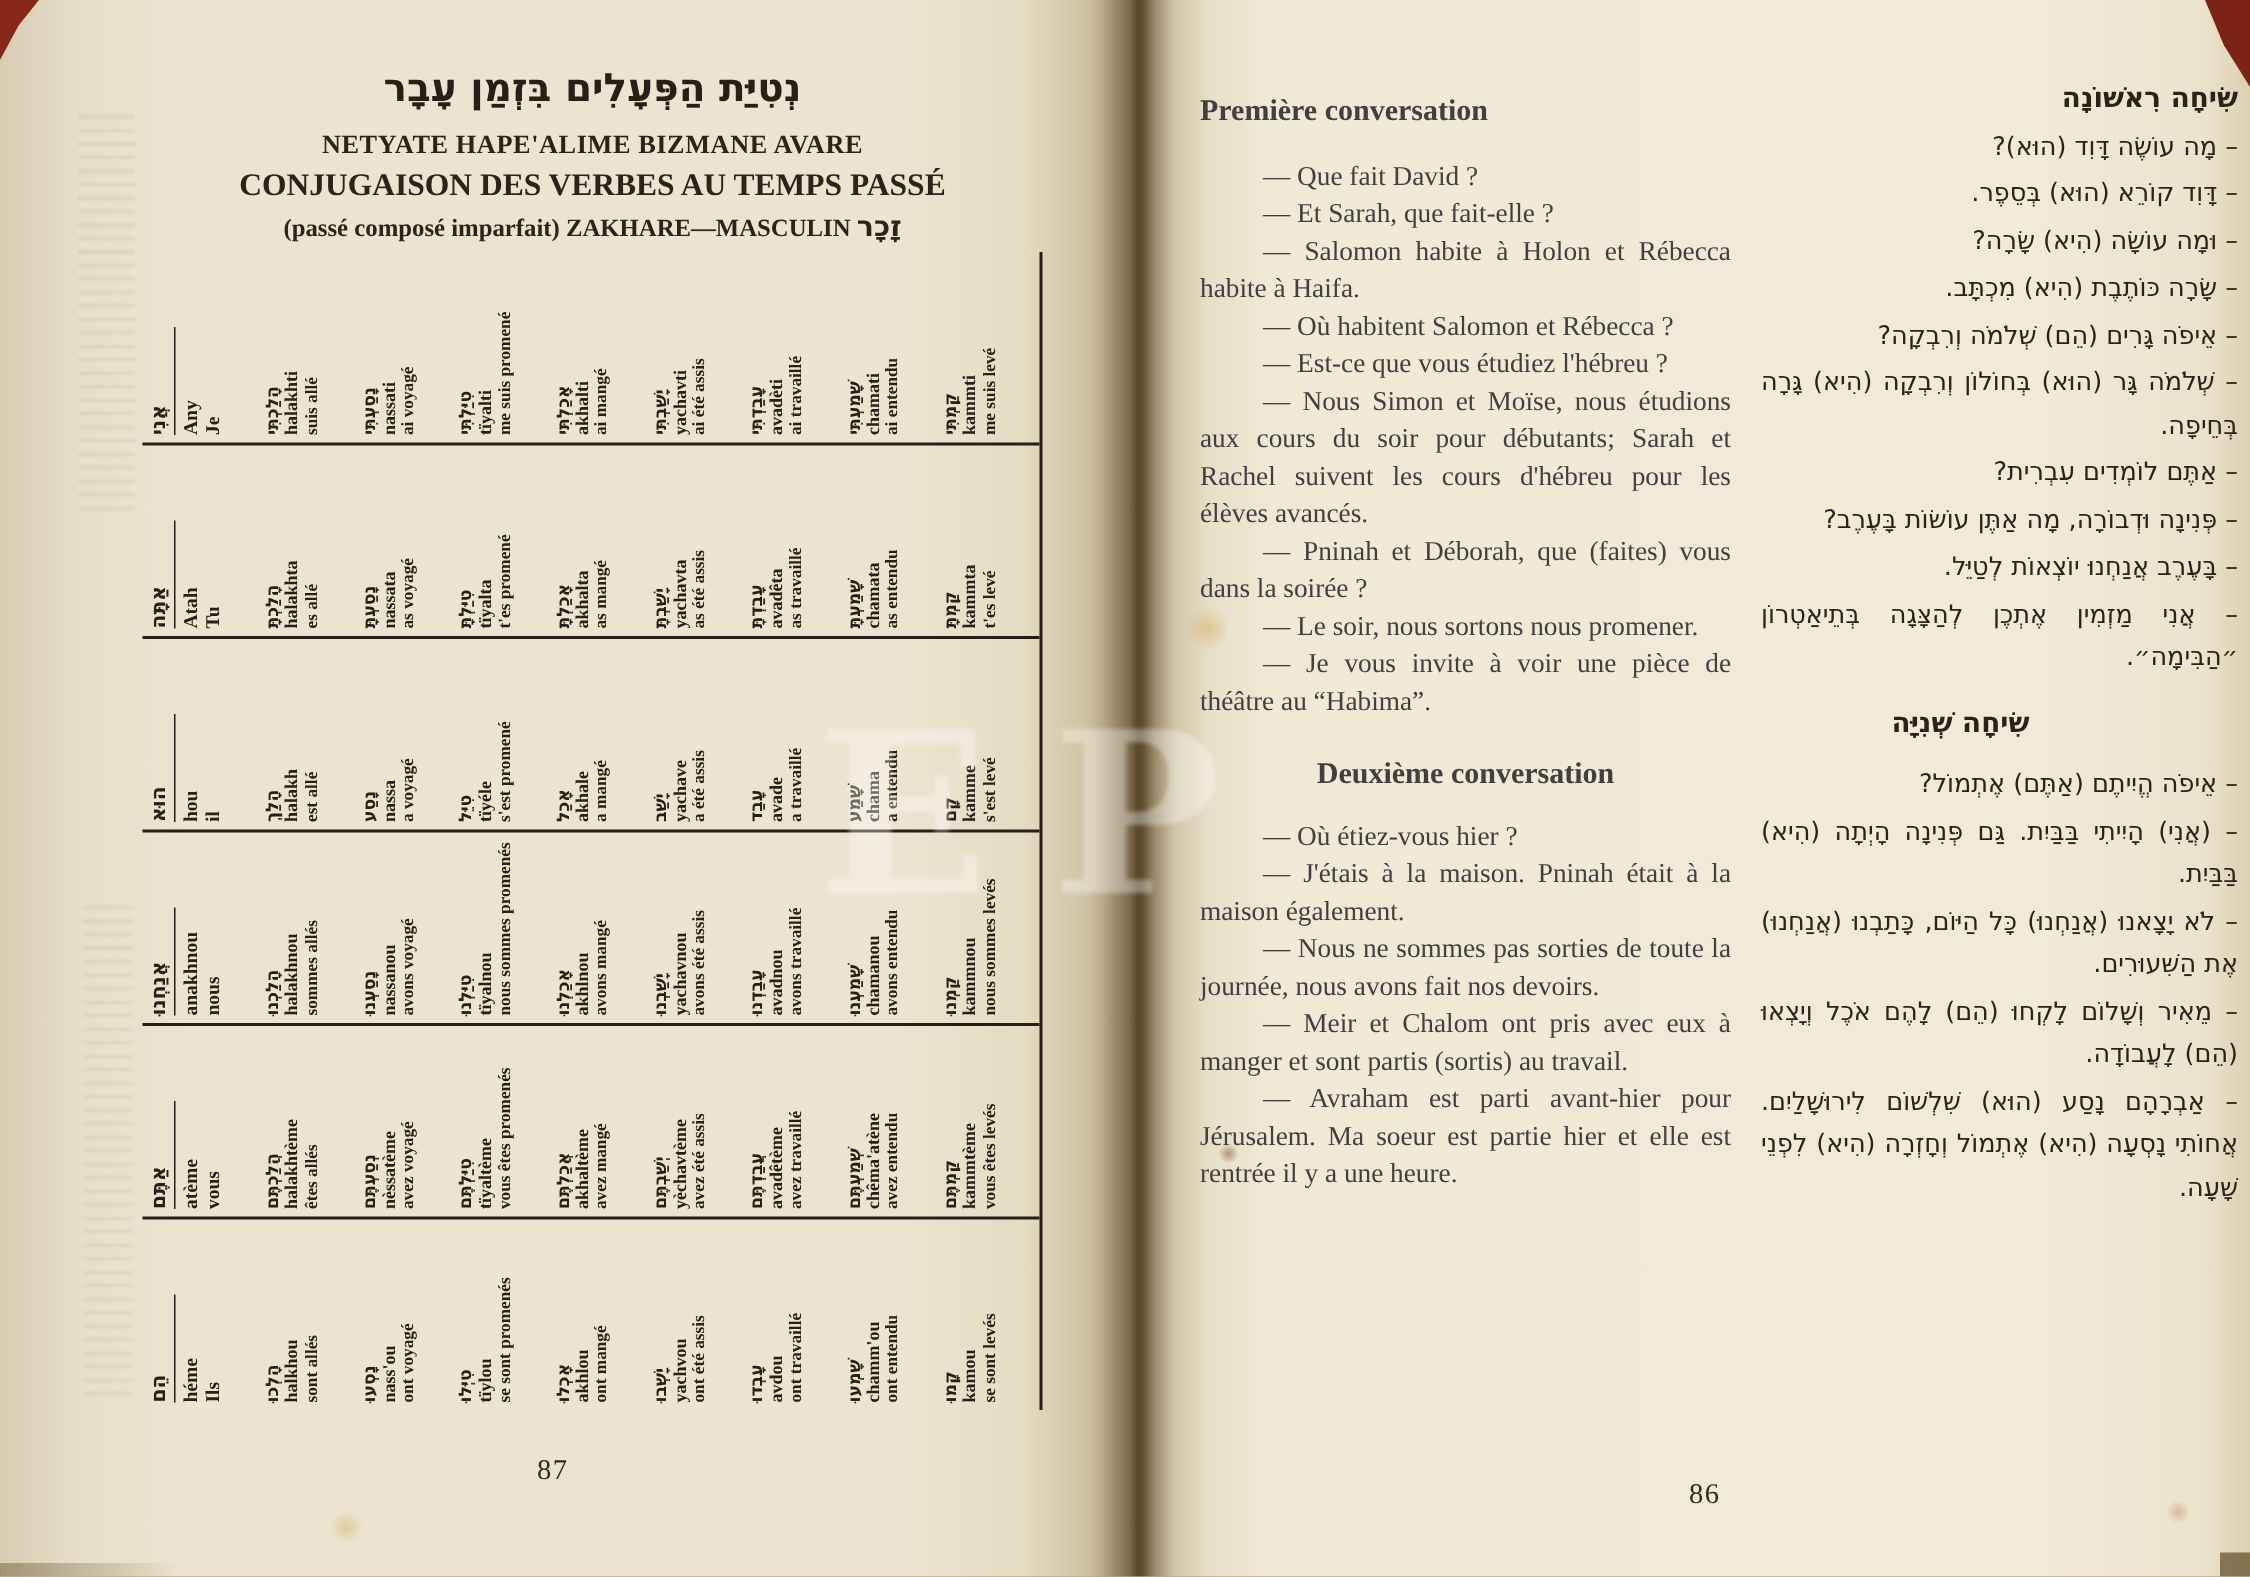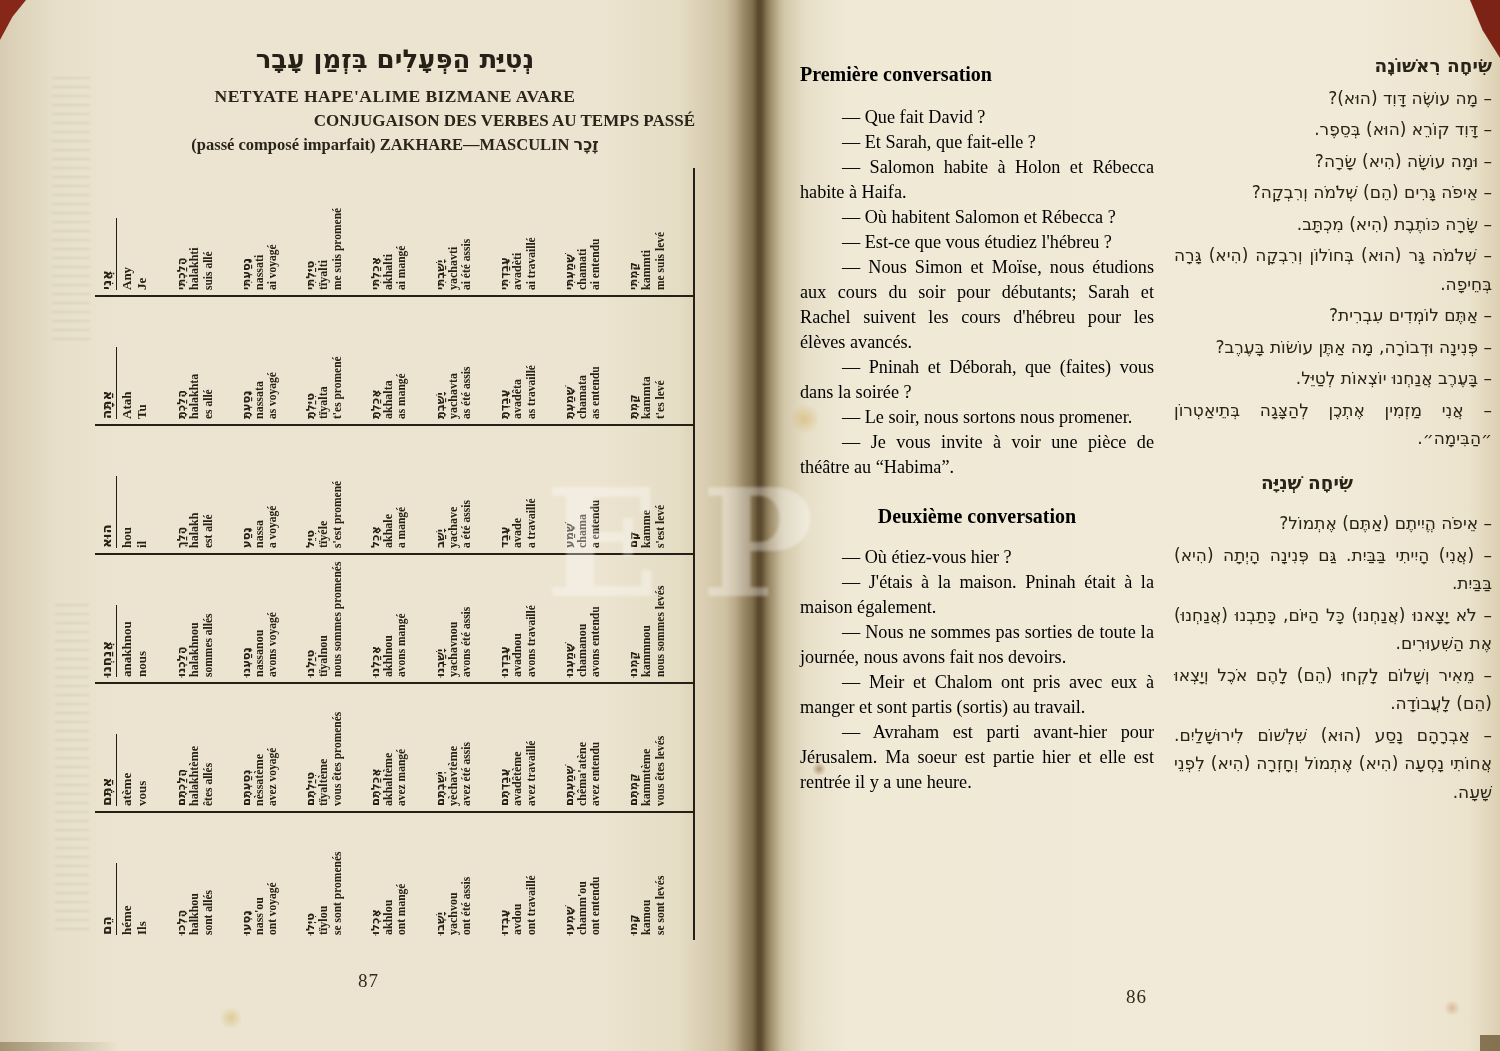--- a/index.html
+++ b/index.html
@@ -32,44 +32,44 @@
   .stain{position:absolute;border-radius:50%;pointer-events:none;}
   .wm{
     position:absolute;left:545px;top:468px;width:420px;
     font-family:"DejaVu Serif",serif;font-weight:bold;font-size:150px;line-height:150px;
     color:rgba(255,255,255,.34);letter-spacing:42px;filter:blur(1.5px);pointer-events:none;z-index:5;
   }
   
   .ltitle{position:absolute;left:95px;top:44px;width:600px;text-align:center;font-weight:bold;}
   .t-heb{font-family:"DejaVu Sans",sans-serif;font-size:26px;line-height:30px;margin-bottom:12px;color:#262016;}
   .t1{font-size:17.5px;letter-spacing:.4px;margin-bottom:4px;}
-  .t2{font-size:17px;margin-bottom:4px;text-align:right;}
+  .t2{font-size:21px;margin-bottom:4px;}
   .t3{font-size:16.5px;}
-  .t3 .heb{font-family:"DejaVu Sans",sans-serif;font-size:16px;}
+  .t3 .heb{font-family:"DejaVu Sans",sans-serif;font-size:19px;}
   
   .tbl-wrap{position:absolute;left:95px;top:168px;width:600px;height:772px;}
   .conj-read{
     width:772px;height:600px;transform-origin:0 0;
     transform:rotate(-90deg) translateX(-772px);
     display:flex;flex-direction:row-reverse;
     border-bottom:2px solid #241f17;box-sizing:border-box;
     font-weight:bold;color:#262016;
   }
   .col{flex:1 1 0;display:flex;flex-direction:column;padding:3px 5px 2px 5px;box-sizing:border-box;overflow:hidden;}
   .col + .col{border-right:2px solid #241f17;}
   .pro{height:76px;flex:none;}
   .pro-he{font-family:"DejaVu Sans",sans-serif;font-size:13.5px;line-height:16px;border-bottom:1.5px solid #241f17;width:72px;padding-bottom:2px;margin-bottom:2px;}
   .pro-t{font-size:13px;line-height:15px;}
   .pro-f{font-size:13px;line-height:15px;}
   .vg{flex:1 1 0;min-height:0;}
   .vg-he{font-family:"DejaVu Sans",sans-serif;font-size:11.5px;line-height:14px;}
   .vg-t{font-size:12px;line-height:13.5px;}
   .vg-f{font-size:11.5px;line-height:13px;}
   
-  .fr-col{position:absolute;left:800px;top:62px;width:354px;font-size:18.2px;line-height:25px;color:#000000;}
+  .fr-col{position:absolute;left:800px;top:62px;width:354px;font-size:18.2px;line-height:25px;color:#404040;}
   .fr-title{font-weight:bold;font-size:20px;margin:0 0 18px 0;}
   .fr-title2{font-weight:bold;font-size:20px;margin:24px 0 16px 0;text-align:center;}
   .dlg{margin:0;text-indent:42px;text-align:justify;}
   .he-col{
     position:absolute;left:1162px;top:52px;width:330px;direction:rtl;
     font-family:"DejaVu Sans",sans-serif;font-size:17px;line-height:28.5px;color:#292318;text-align:right;
   }
   .he-title{font-weight:bold;font-size:18.5px;margin:0 0 3px 0;}
   .he-title2{font-weight:bold;font-size:18.5px;margin:16px 40px 12px 0;text-align:center;}
   .heline{margin:0 0 3px 12px;text-align:justify;}
@@ -414,22 +414,22 @@
       <p class="dlg">— Avraham est parti avant-hier pour Jérusalem. Ma soeur est partie hier et elle est rentrée il y a une heure.</p>
     </div>
 </div>
 
 <div class="he-col">
   <div class="he-title">שִׂיחָה רִאשׁוֹנָה</div>
   <div>
       <p class="heline">– מָה עוֹשֶׂה דָּוִד (הוּא)?</p>
       <p class="heline">– דָּוִד קוֹרֵא (הוּא) בְּסֵפֶר.</p>
       <p class="heline">– וּמָה עוֹשָׂה (הִיא) שָׂרָה?</p>
+      <p class="heline">– שָׂרָה כּוֹתֶבֶת (הִיא) מִכְתָּב.</p>
       <p class="heline">– אֵיפֹה גָּרִים (הֵם) שְׁלֹמֹה וְרִבְקָה?</p>
-      <p class="heline">– שָׂרָה כּוֹתֶבֶת (הִיא) מִכְתָּב.</p>
       <p class="heline">– שְׁלֹמֹה גָּר (הוּא) בְּחוֹלוֹן וְרִבְקָה (הִיא) גָּרָה בְּחֵיפָה.</p>
       <p class="heline">– אַתֶּם לוֹמְדִים עִבְרִית?</p>
       <p class="heline">– פְּנִינָה וּדְבוֹרָה, מָה אַתֶּן עוֹשׂוֹת בָּעֶרֶב?</p>
       <p class="heline">– בָּעֶרֶב אֲנַחְנוּ יוֹצְאוֹת לְטַיֵּל.</p>
       <p class="heline">– אֲנִי מַזְמִין אֶתְכֶן לְהַצָּגָה בְּתֵיאַטְרוֹן ״הַבִּימָה״.</p>
     </div>
   <div class="he-title2">שִׂיחָה שְׁנִיָּה</div>
   <div>
       <p class="heline">– אֵיפֹה הֱיִיתֶם (אַתֶּם) אֶתְמוֹל?</p>
       <p class="heline">– (אֲנִי) הָיִיתִי בַּבַּיִת. גַּם פְּנִינָה הָיְתָה (הִיא) בַּבַּיִת.</p>

